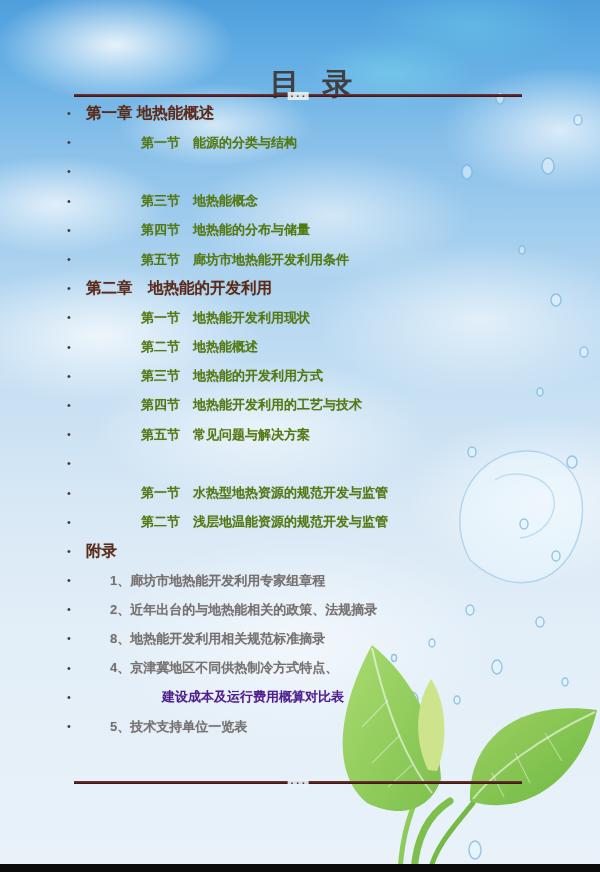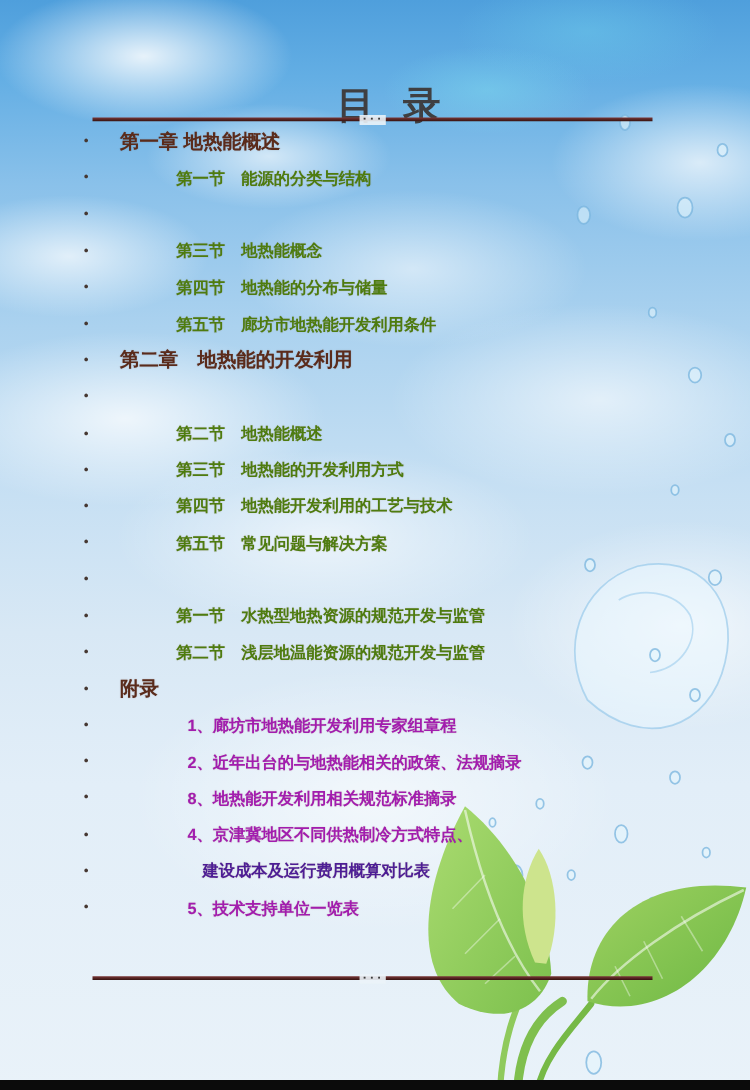--- a/index.html
+++ b/index.html
@@ -54,30 +54,30 @@
   }
   .toc-item{
     position:relative;height:29.2px;display:flex;align-items:center;
   }
   .bullet{
     width:10px;flex:0 0 10px;text-align:center;
     font-size:11px;color:#463832;line-height:1;
   }
   .label{white-space:pre;}
   .toc-item.chapter .label{
-    margin-left:22px;font-size:15.5px;font-weight:700;color:#5a2b1b;
+    margin-left:12px;font-size:15.5px;font-weight:700;color:#5a2b1b;
     text-shadow:0 0 1px rgba(90,43,27,.35);
   }
   .toc-item.section .label{
     margin-left:67px;font-size:13px;font-weight:600;color:#4d7c0f;
     text-shadow:0 0 1px rgba(138,66,51,.3);
     font-family:Liberation Serif, serif;
   }
   .toc-item.appendix .label{
-    margin-left:76px;font-size:13px;font-weight:600;color:#a21caf;
+    margin-left:36px;font-size:13px;font-weight:600;color:#737373;
     text-shadow:0 0 1px rgba(133,65,47,.3);
     text-align:right;
   }
   .toc-item.continuation .label{
     margin-left:88px;font-size:13px;font-weight:600;color:#4c1d95;
     text-shadow:0 0 1px rgba(133,65,47,.3);
   }
   .bottom-bar{
     position:absolute;left:0;bottom:0;width:100%;height:8px;background:#0b0b0b;
   }
@@ -171,20 +171,21 @@
         <li class="toc-item section">
     <span class="bullet">•</span>
     <span class="label">第五节　廊坊市地热能开发利用条件</span>
   </li>
         <li class="toc-item chapter">
     <span class="bullet">•</span>
     <span class="label">第二章　地热能的开发利用</span>
   </li>
         <li class="toc-item section">
     <span class="bullet">•</span>
+    <span class="label">第一节　地热能开发利用现状</span>
   </li>
         <li class="toc-item section">
     <span class="bullet">•</span>
     <span class="label">第二节　地热能概述</span>
   </li>
         <li class="toc-item section">
     <span class="bullet">•</span>
     <span class="label">第三节　地热能的开发利用方式</span>
   </li>
         <li class="toc-item section">

